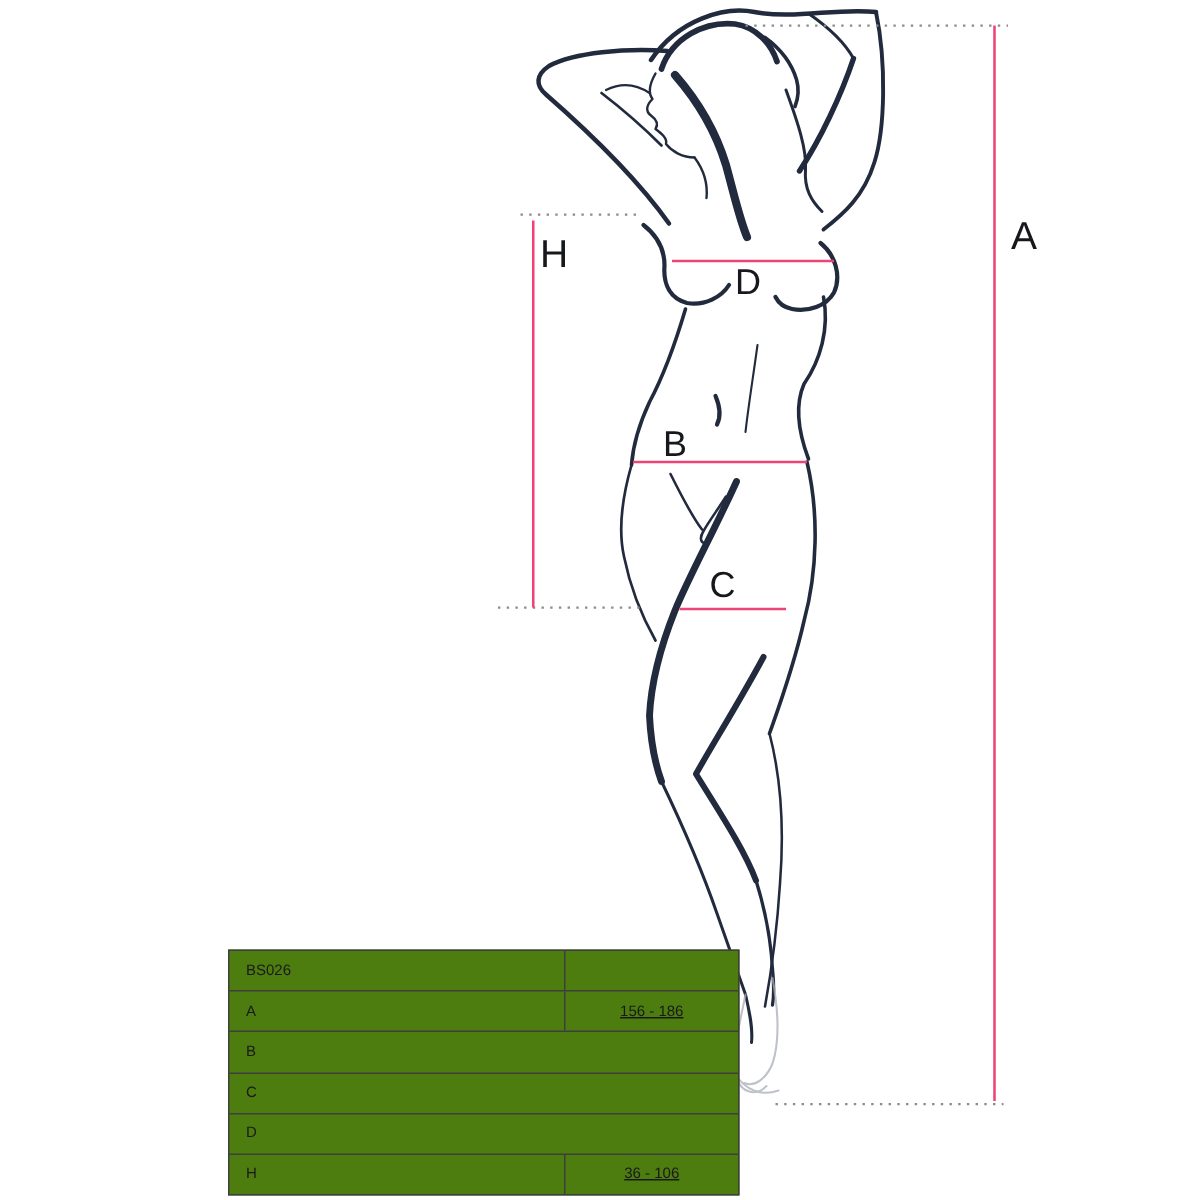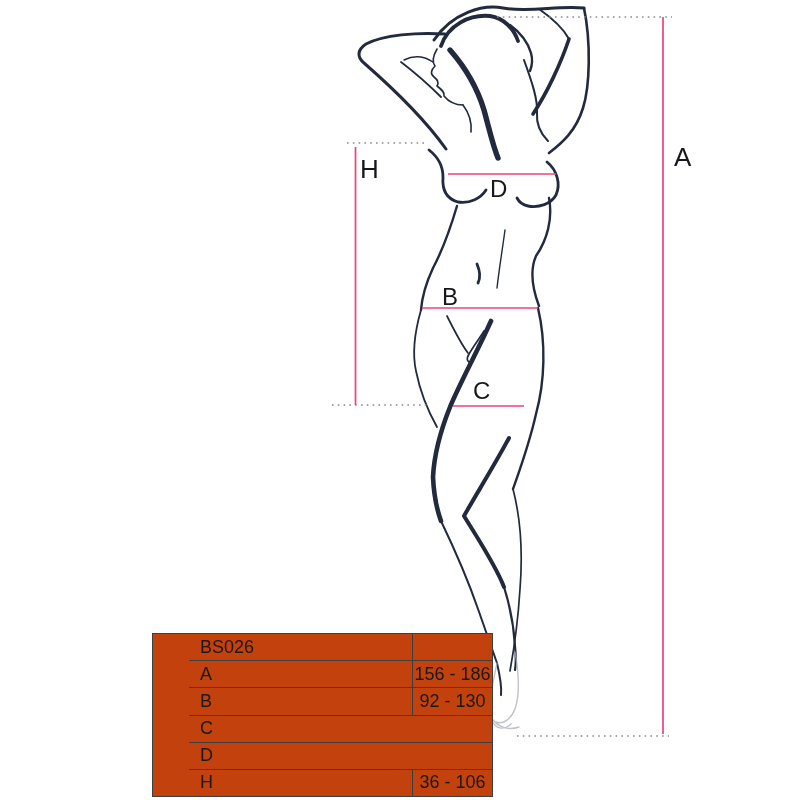--- a/index.html
+++ b/index.html
@@ -9,28 +9,28 @@
   }
   #figure-svg{position:absolute;left:0;top:0;}
   .mlabel{
     position:absolute;color:#16181c;font-size:26px;line-height:1;
     font-family:"Liberation Sans", sans-serif;letter-spacing:.5px;
   }
   .mlabel.small{font-size:24px;}
   
   .size-table{
     position:absolute;left:152px;top:633px;width:341px;height:164px;
-    border:1.6px solid #3e3e3e;box-sizing:border-box;background:#c2410c;
+    border:1.6px solid #3e3e3e;box-sizing:border-box;background:#4d7c0f;
     display:flex;flex-direction:column;
-    color:#1a1a1a;font-size:18px;padding-left:36px;
+    color:#1a1a1a;font-size:10px;
   }
   .trow{flex:1;display:flex;border-top:1.6px solid #3e3e3e;box-sizing:border-box;}
   .trow:first-child{border-top:none;}
   .tc1{width:223px;display:flex;align-items:center;padding-left:11px;box-sizing:border-box;}
-  .tc2{flex:1;border-left:1.6px solid #3e3e3e;display:flex;align-items:center;justify-content:center;box-sizing:border-box;}
+  .tc2{flex:1;border-left:1.6px solid #3e3e3e;display:flex;align-items:center;justify-content:center;box-sizing:border-box;text-decoration:underline;}
 </style>
 </head>
 <body>
 
 <div id="canvas">
 
   <svg id="figure-svg" width="800" height="800" viewBox="0 0 800 800">
     <g fill="none" stroke="#222a3e" stroke-linecap="round" stroke-linejoin="round">
 
       <path stroke-width="3" d="M434,40 C452,13 483,4 503,8 C530,13 558,5 584,8"></path>
@@ -103,21 +103,20 @@
     <div class="trow">
       <div class="tc1">BS026</div>
       <div class="tc2"></div>
     </div>
     <div class="trow">
       <div class="tc1">A</div>
       <div class="tc2">156 - 186</div>
     </div>
     <div class="trow">
       <div class="tc1">B</div>
-      <div class="tc2">92 - 130</div>
     </div>
     <div class="trow">
       <div class="tc1">C</div>
     </div>
     <div class="trow">
       <div class="tc1">D</div>
     </div>
     <div class="trow">
       <div class="tc1">H</div>
       <div class="tc2">36 - 106</div>

